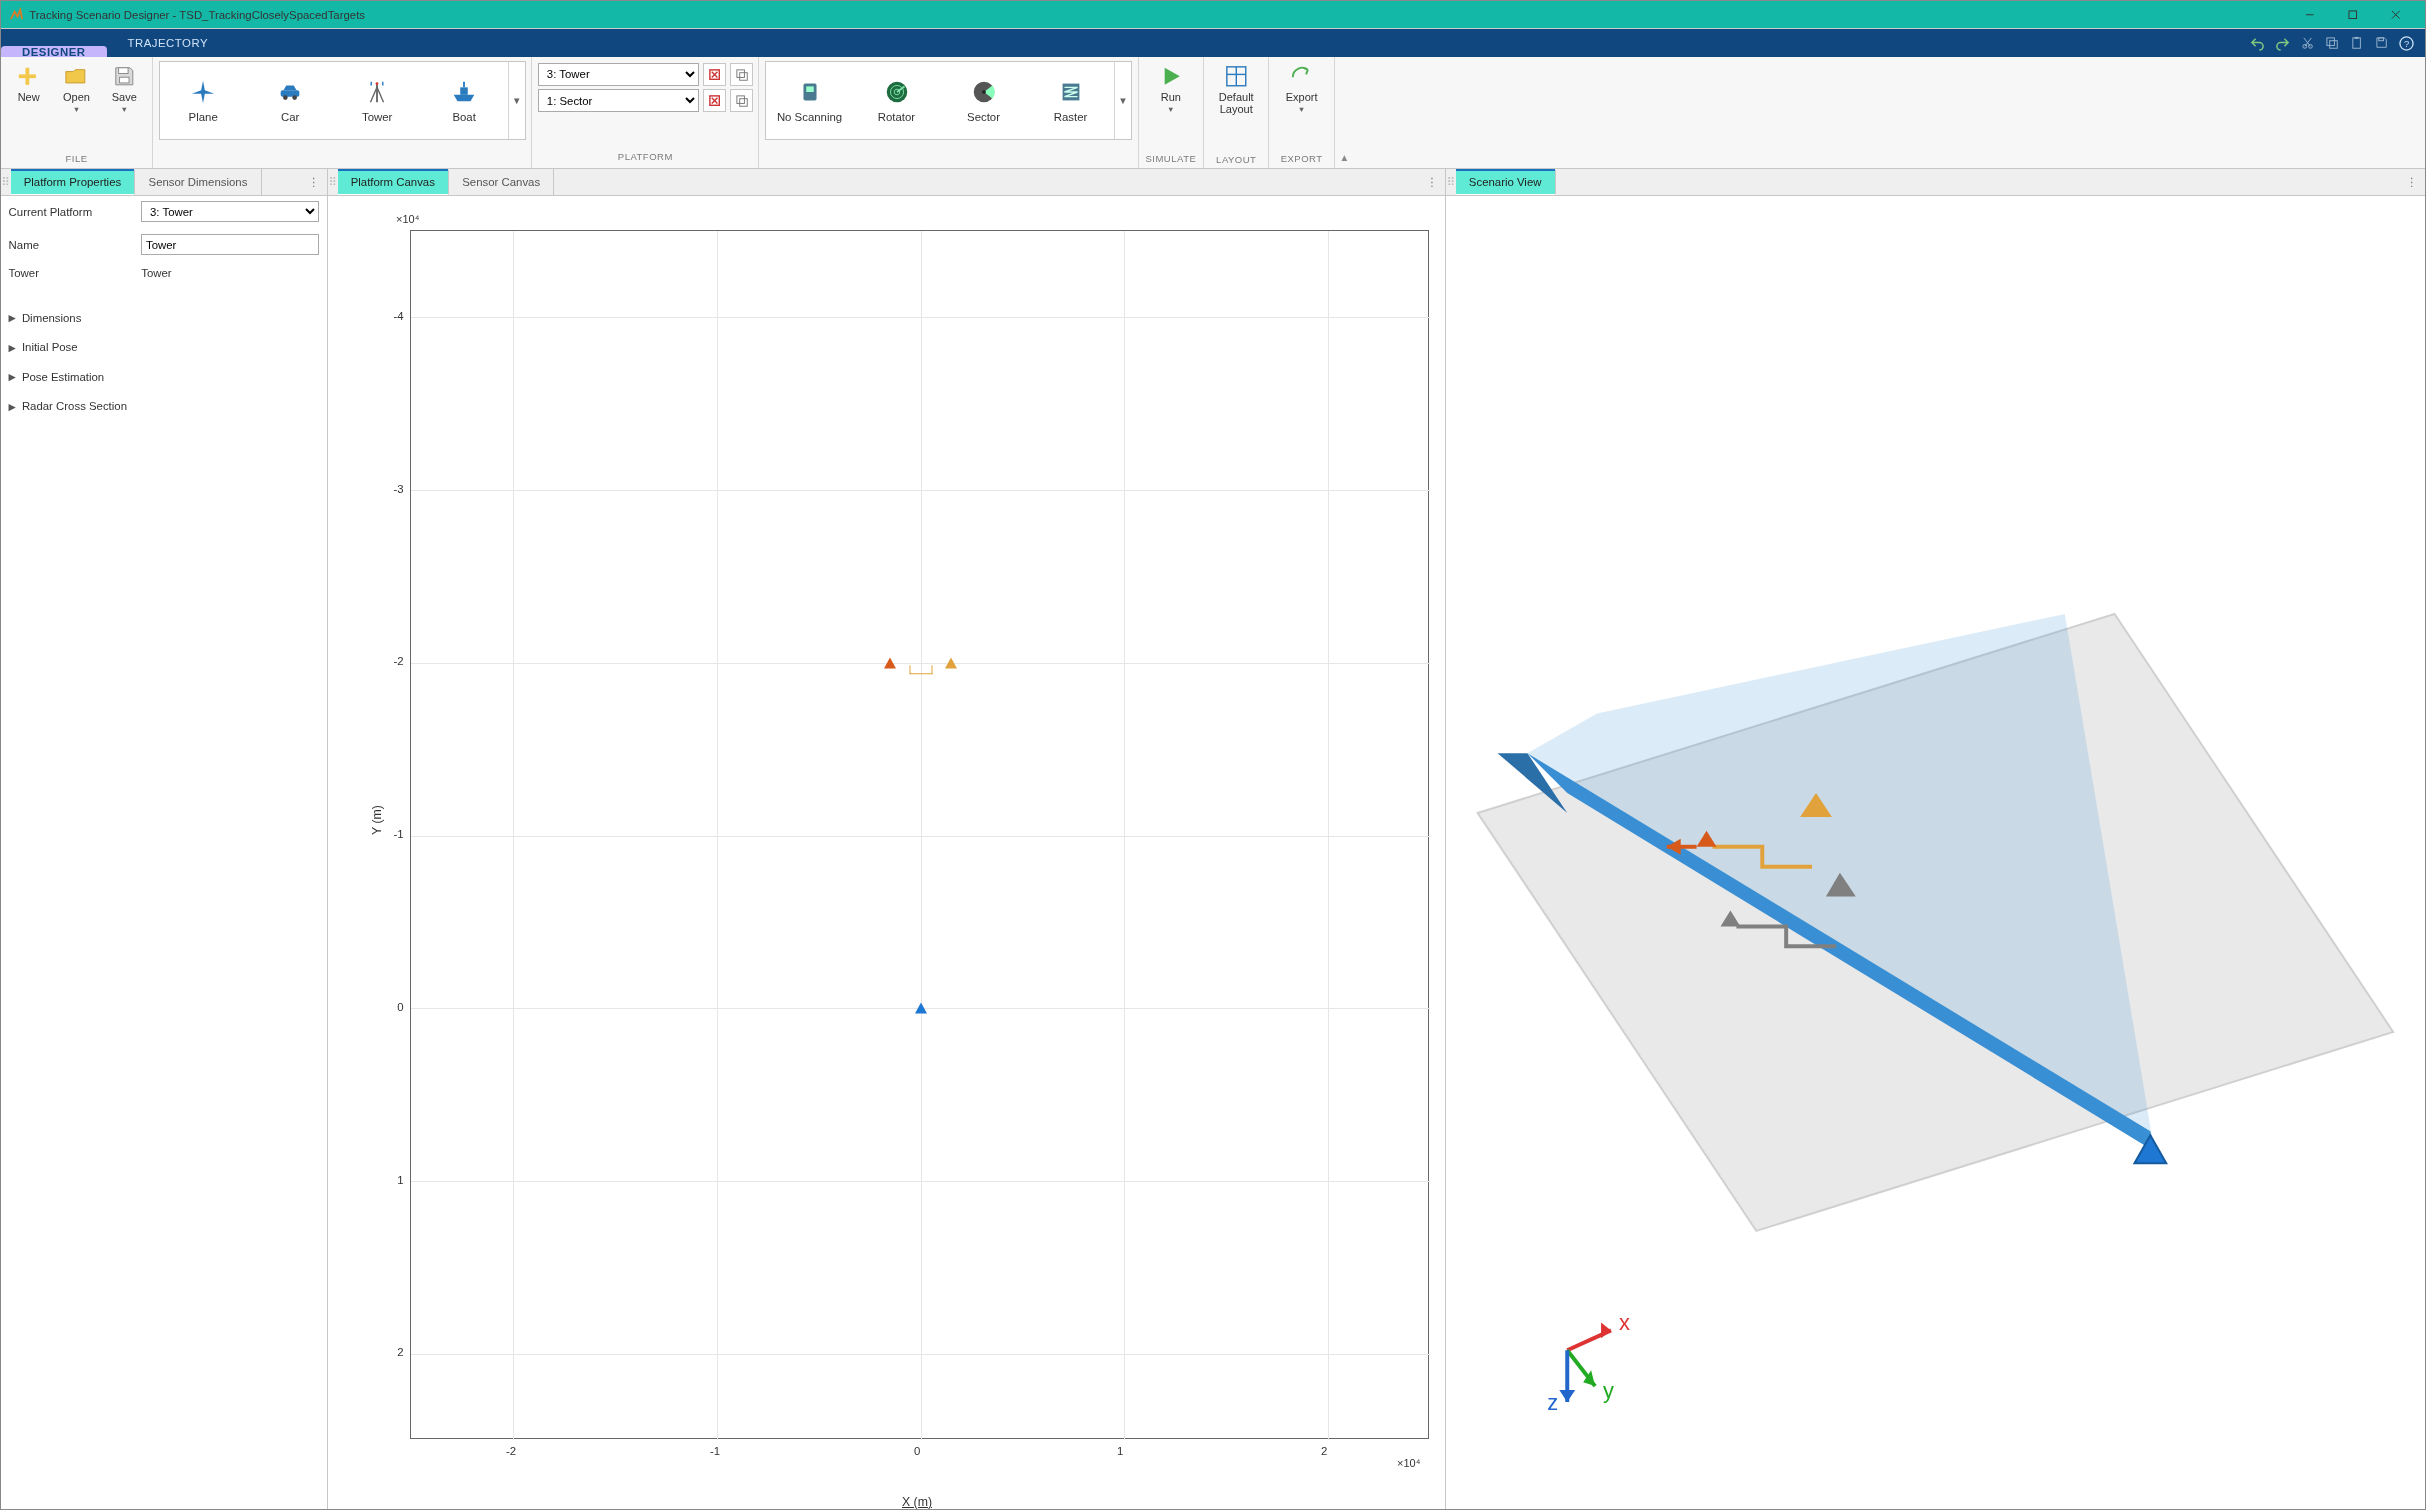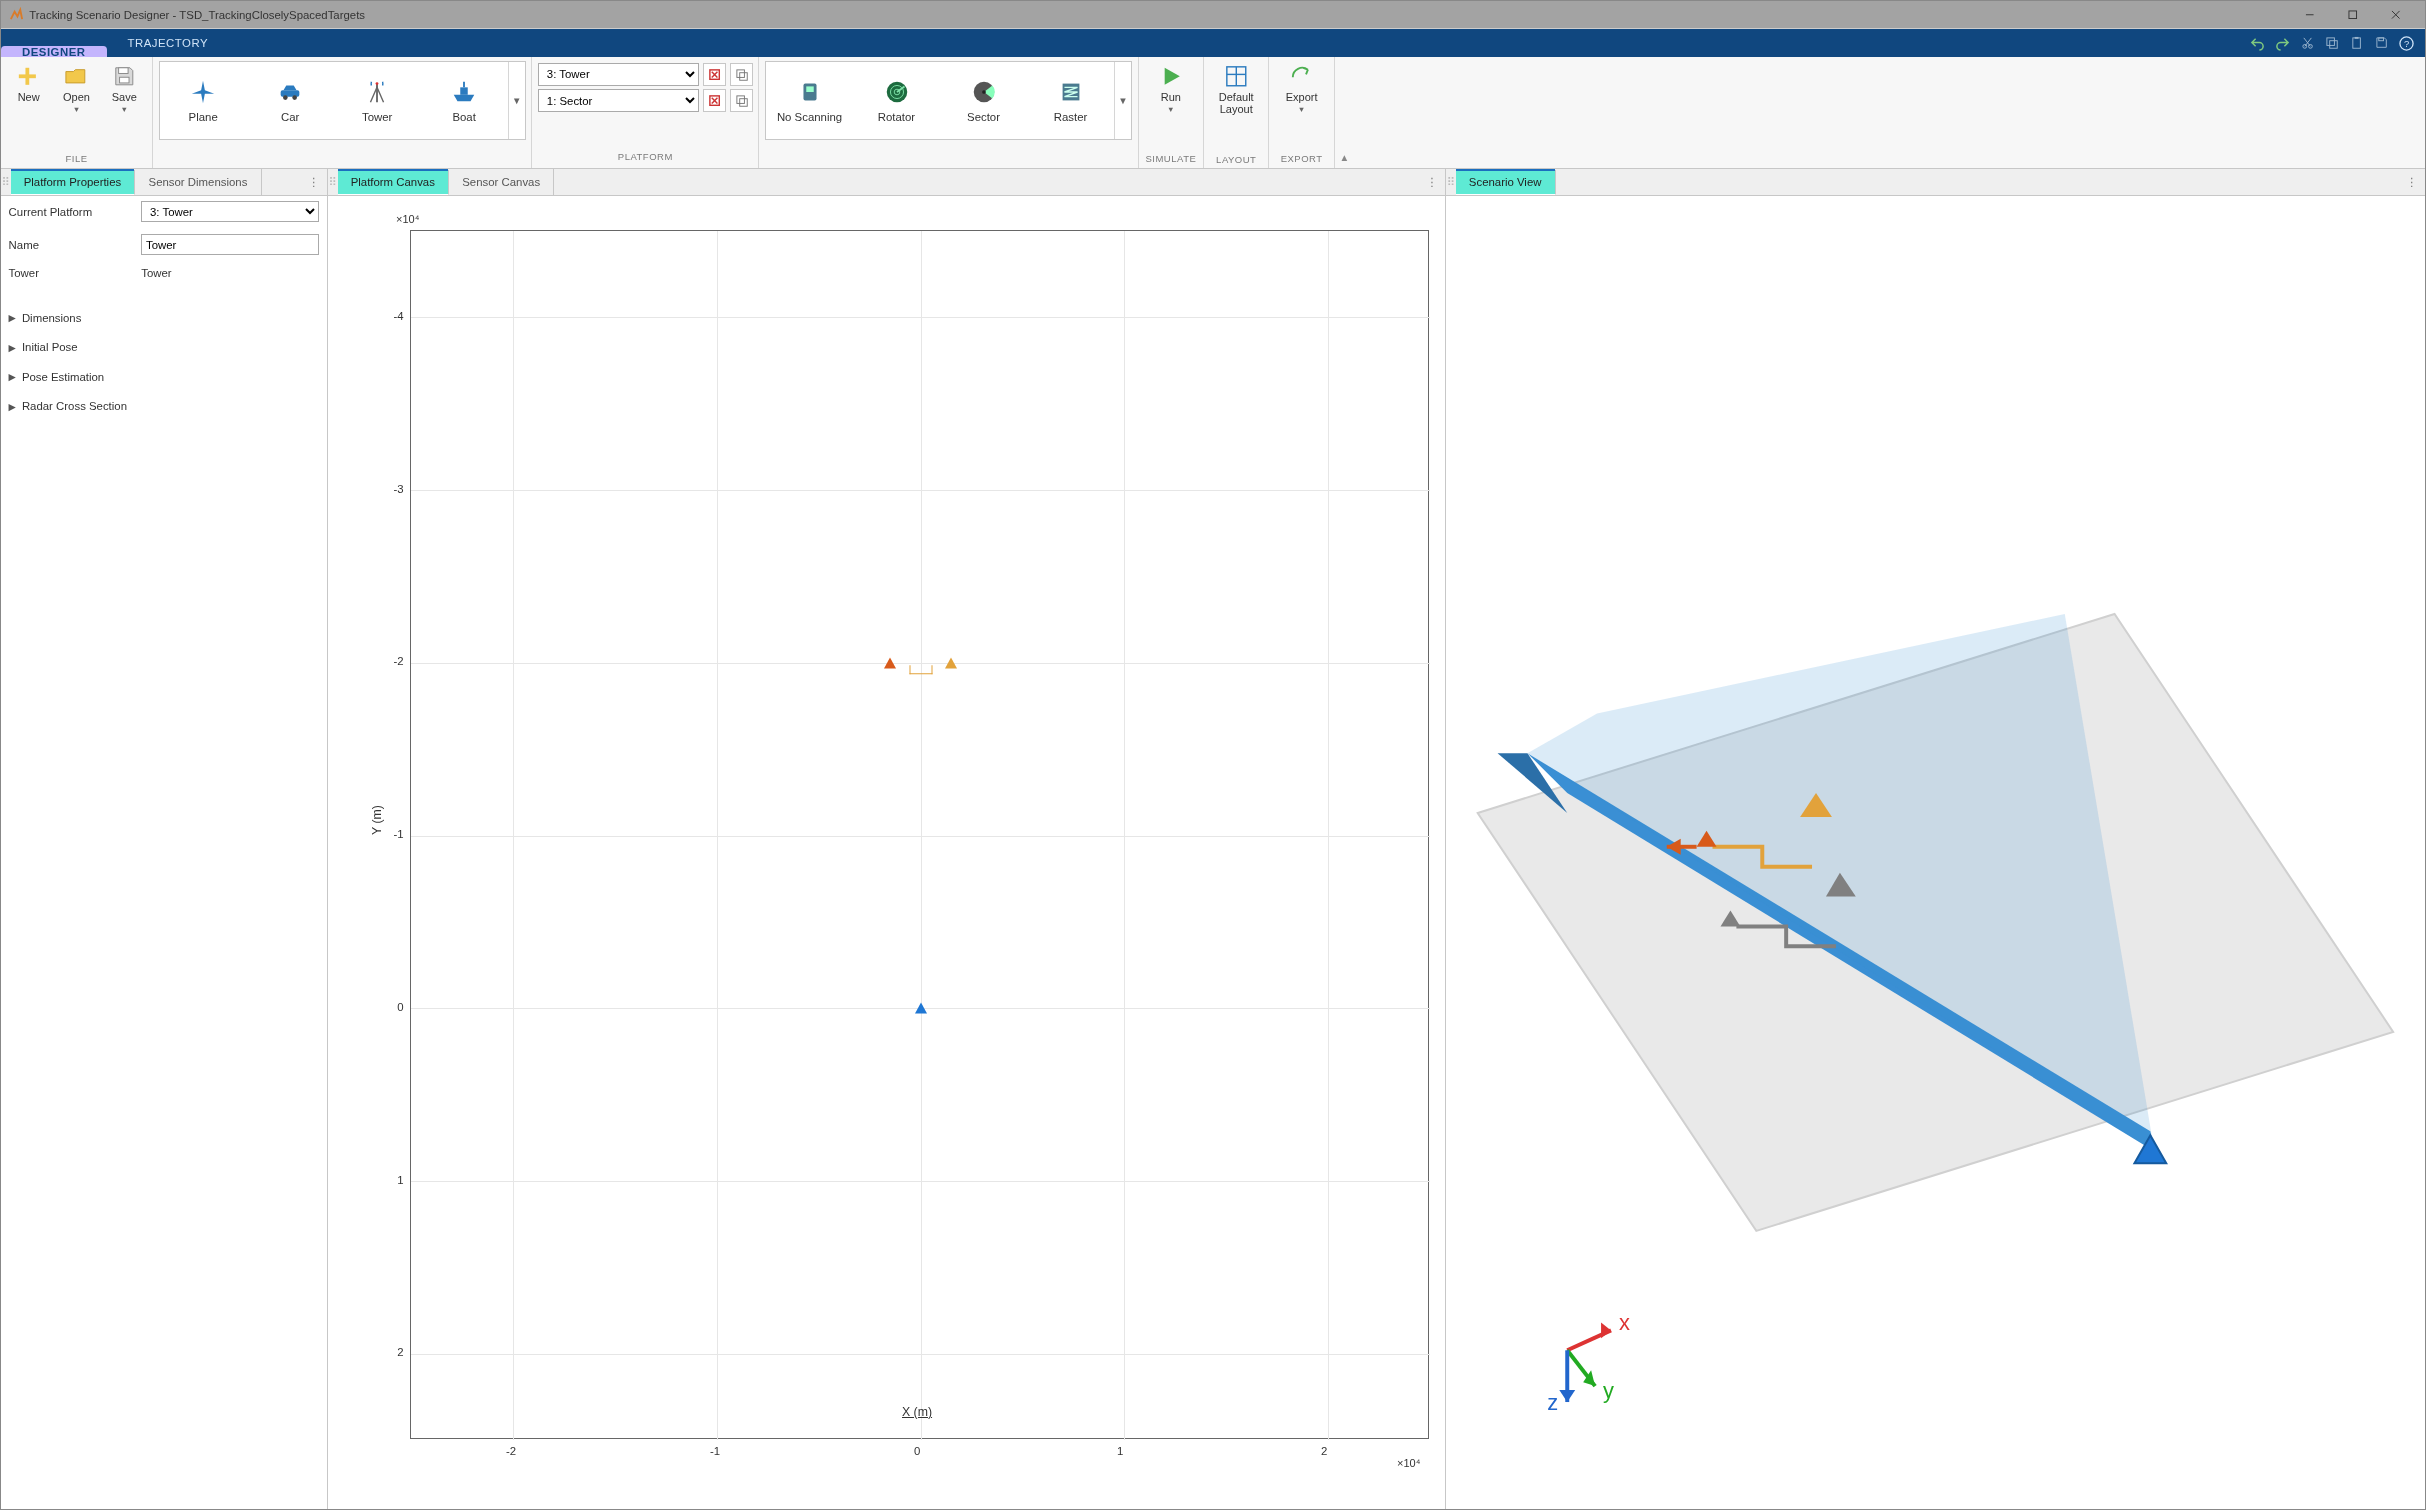--- a/index.html
+++ b/index.html
@@ -1,19 +1,19 @@
 <!DOCTYPE html>
 <html><head>
 <meta charset="utf-8">
 <style>
   * { box-sizing: border-box; margin: 0; padding: 0; }
   html, body { width: 100%; height: 100%; font-family: "Segoe UI", Arial, sans-serif; font-size: 11.4px; background: #f0f0f0; overflow: hidden; }
   .window { width: 100%; height: 100%; display: flex; flex-direction: column; background: #fff; border: 0.9px solid #888; }
   
-  .titlebar { height: 28px; display: flex; align-items: center; padding: 0 7.6px; background: #a3a3a3; border-bottom: 0.9px solid #ccc; text-align: center; }
+  .titlebar { height: 28px; display: flex; align-items: center; padding: 0 7.6px; background: #14b8a6; border-bottom: 0.9px solid #ccc; text-align: center; }
   .titlebar .app-icon { width: 15px; height: 15px; margin-right: 5.7px; }
   .titlebar .title-text { flex: 0 0 auto; font-size: 11.4px; color: #333; }
   .titlebar .spacer { flex: 1; }
   .winbtn { width: 43px; height: 26.5px; display: flex; align-items: center; justify-content: center; color: #333; }
   
   .tabstrip { height: 28px; background: #10477f; display: flex; align-items: stretch; position: relative; }
   .tabstrip .tab { padding: 0 21px; display: flex; align-items: center; color: #cfe3f7; font-size: 11.4px; letter-spacing: 0.5px; }
   .tabstrip .tab.active { background: #c4b5fd; color: #10477f; font-weight: 700; border-top-left-radius: 3.8px; border-top-right-radius: 3.8px; margin-top: 17px; }
   .tabstrip .right-icons { position: absolute; right: 3.8px; top: 0; bottom: 0; display: flex; align-items: center; gap: 5.7px; padding-right: 5.7px; }
   .tabstrip .right-icons .ic { width: 19px; height: 19px; display: flex; align-items: center; justify-content: center; color: #cfe3f7; }
@@ -450,21 +450,21 @@
             <div class="ticklab" style="left: 953px; top: 1232px;">2</div>
             <div class="ticklab" style="right: 1032px; top: 97px;">-4</div>
             <div class="ticklab" style="right: 1032px; top: 270px;">-3</div>
             <div class="ticklab" style="right: 1032px; top: 442px;">-2</div>
             <div class="ticklab" style="right: 1032px; top: 615px;">-1</div>
             <div class="ticklab" style="right: 1032px; top: 788px;">0</div>
             <div class="ticklab" style="right: 1032px; top: 961px;">1</div>
             <div class="ticklab" style="right: 1032px; top: 1133px;">2</div>
             <div class="chart-exp" style="left: 28px; top: 0px;">×10⁴</div>
             <div class="chart-exp" style="left: 1029px; top: 1244px;">×10⁴</div>
-            <div class="axlabel" style="left: 534px; top: 1192px; text-decoration: underline;">X (m)</div>
+            <div class="axlabel" style="left: 534px; top: 1282px; text-decoration: underline;">X (m)</div>
             <div class="axlabel" style="left: 1.9px; top: 622px; transform: rotate(-90deg); transform-origin: left top;">Y (m)</div>
           </div>
       </div>
     </div>
 
     <div class="col col-right">
       <div class="panel-tabs">
         <span class="grip">⠿</span>
         <div class="ptab active" style="flex:0 0 auto">Scenario View</div>
         <div class="more">⋮</div>

